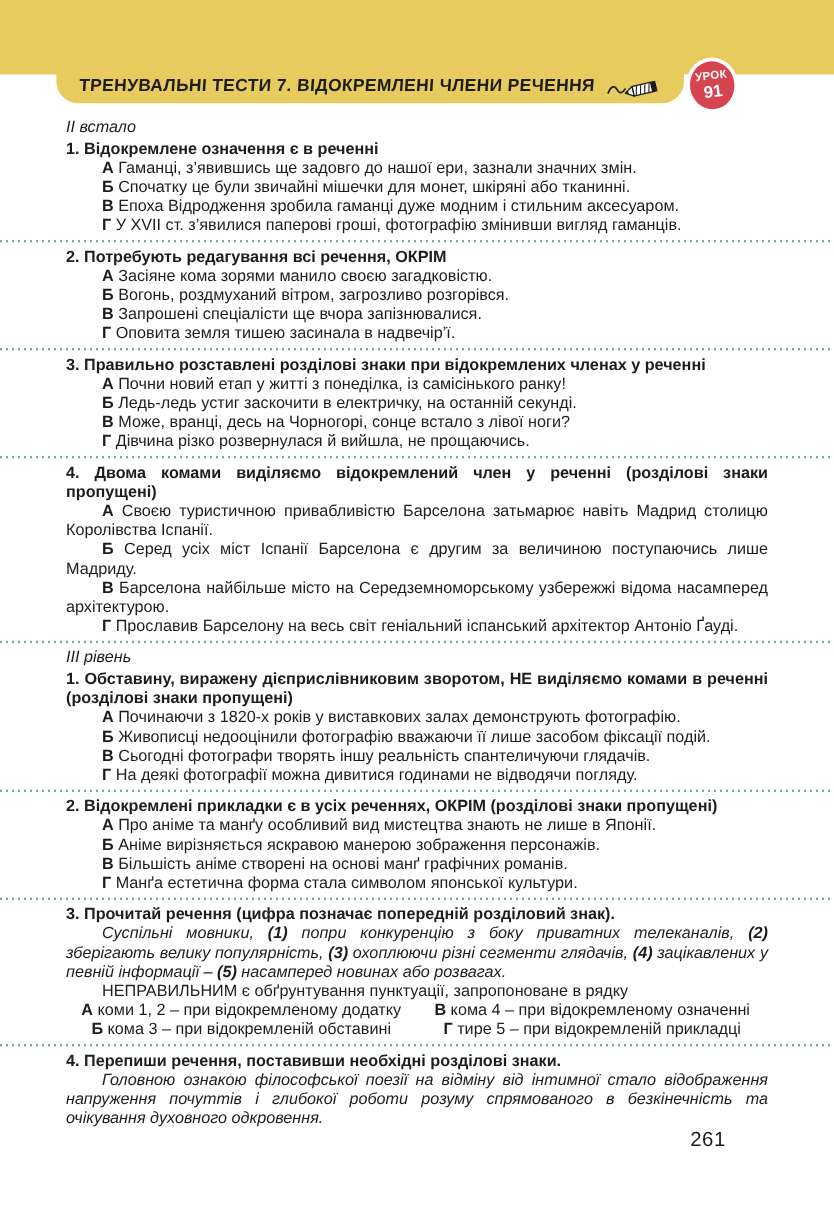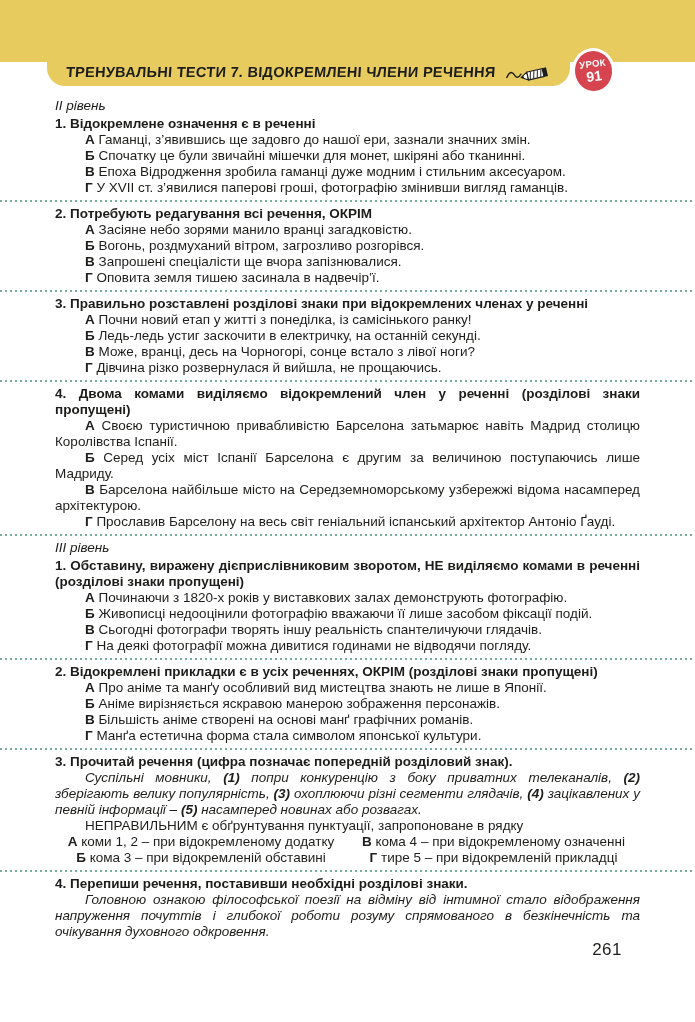--- a/index.html
+++ b/index.html
@@ -58,21 +58,21 @@
   .passage{font-style:italic;text-indent:30px;text-align:justify;}
   .passage .bold{font-weight:700;}
   .subprompt{font-weight:400;text-indent:30px;}
   .options-grid{display:grid;grid-template-columns:292px 1fr;grid-auto-flow:column;grid-template-rows:repeat(2,auto);}
   .options-grid .option{text-indent:0;text-align:center;}
   .separator{
     height:2px;margin:4px -55px;
     background:repeating-linear-gradient(90deg,var(--sep) 0 2px,transparent 2px 5px);
   }
   .page-number{
-    position:absolute;top:940px;right:73px;
+    position:absolute;top:940px;right:90px;
     font-size:17px;letter-spacing:.5px;
   }
 </style>
 </head>
 <body>
 
 <div class="page">
 
   <header class="banner">
     <div class="band"></div>
@@ -89,35 +89,35 @@
         </g>
       </svg>
     </div>
     <div class="lesson-badge">
       <span class="l1">УРОК</span>
       <span class="l2">91</span>
     </div>
   </header>
 
   <main class="content" id="content">
-      <p class="level-label">ІІ рівень</p>
+      <p class="level-label">ІІ встало</p>
       <div class="question">
         <p class="q-prompt"><span class="q-num">1.</span><span class="q-text"> Відокремлене означення є в реченні</span></p>
         <div class="options">
           <p class="option"><span class="letter">А</span><span class="opt-text"> Гаманці, з’явившись ще задовго до нашої ери, зазнали значних змін.</span></p>
           <p class="option"><span class="letter">Б</span><span class="opt-text"> Спочатку це були звичайні мішечки для монет, шкіряні або тканинні.</span></p>
           <p class="option"><span class="letter">В</span><span class="opt-text"> Епоха Відродження зробила гаманці дуже модним і стильним аксесуаром.</span></p>
           <p class="option"><span class="letter">Г</span><span class="opt-text"> У XVII ст. з’явилися паперові гроші, фотографію змінивши вигляд гаманців.</span></p>
         </div>
       </div>
       <div class="separator"></div>
       <div class="question">
         <p class="q-prompt"><span class="q-num">2.</span><span class="q-text"> Потребують редагування всі речення, ОКРІМ</span></p>
         <div class="options">
-          <p class="option"><span class="letter">А</span><span class="opt-text"> Засіяне небо зорями манило вранці загадковістю.</span></p>
+          <p class="option"><span class="letter">А</span><span class="opt-text"> Засіяне кома зорями манило своєю загадковістю.</span></p>
           <p class="option"><span class="letter">Б</span><span class="opt-text"> Вогонь, роздмуханий вітром, загрозливо розгорівся.</span></p>
           <p class="option"><span class="letter">В</span><span class="opt-text"> Запрошені спеціалісти ще вчора запізнювалися.</span></p>
           <p class="option"><span class="letter">Г</span><span class="opt-text"> Оповита земля тишею засинала в надвечір’ї.</span></p>
         </div>
       </div>
       <div class="separator"></div>
       <div class="question">
         <p class="q-prompt"><span class="q-num">3.</span><span class="q-text"> Правильно розставлені розділові знаки при відокремлених членах у реченні</span></p>
         <div class="options">
           <p class="option"><span class="letter">А</span><span class="opt-text"> Почни новий етап у житті з понеділка, із самісінького ранку!</span></p>

